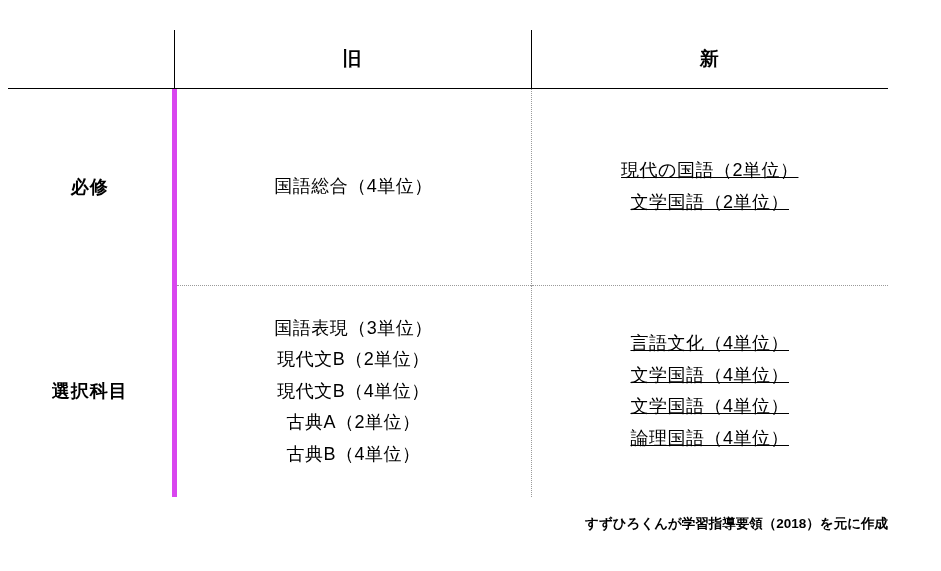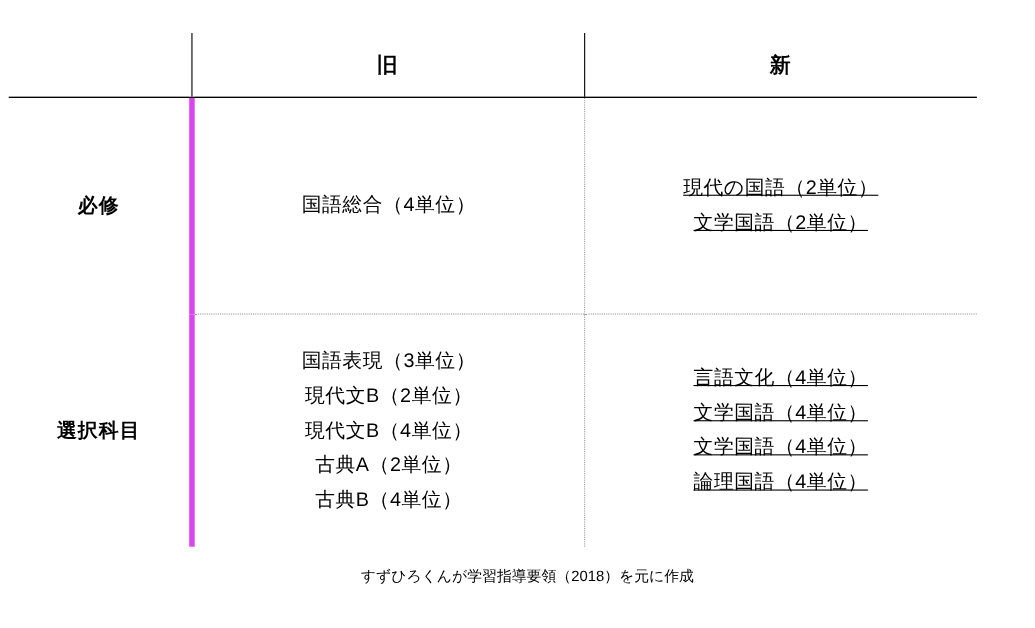--- a/index.html
+++ b/index.html
@@ -107,23 +107,25 @@
     width: 880px;
     height: 0;
     border-top: 1.6px solid #000;
   }
 
   .credit {
     position: absolute;
     right: 53px;
     top: 512px;
     width: 560px;
+    text-align: right;
     font-size: 13.5px;
     line-height: 1.85;
     color: #000;
+    font-weight: bold;
   }
 </style>
 </head>
 <body>
 
 <div class="sheet">
 
   <table class="curriculum">
     <colgroup>
       <col class="c-label">

